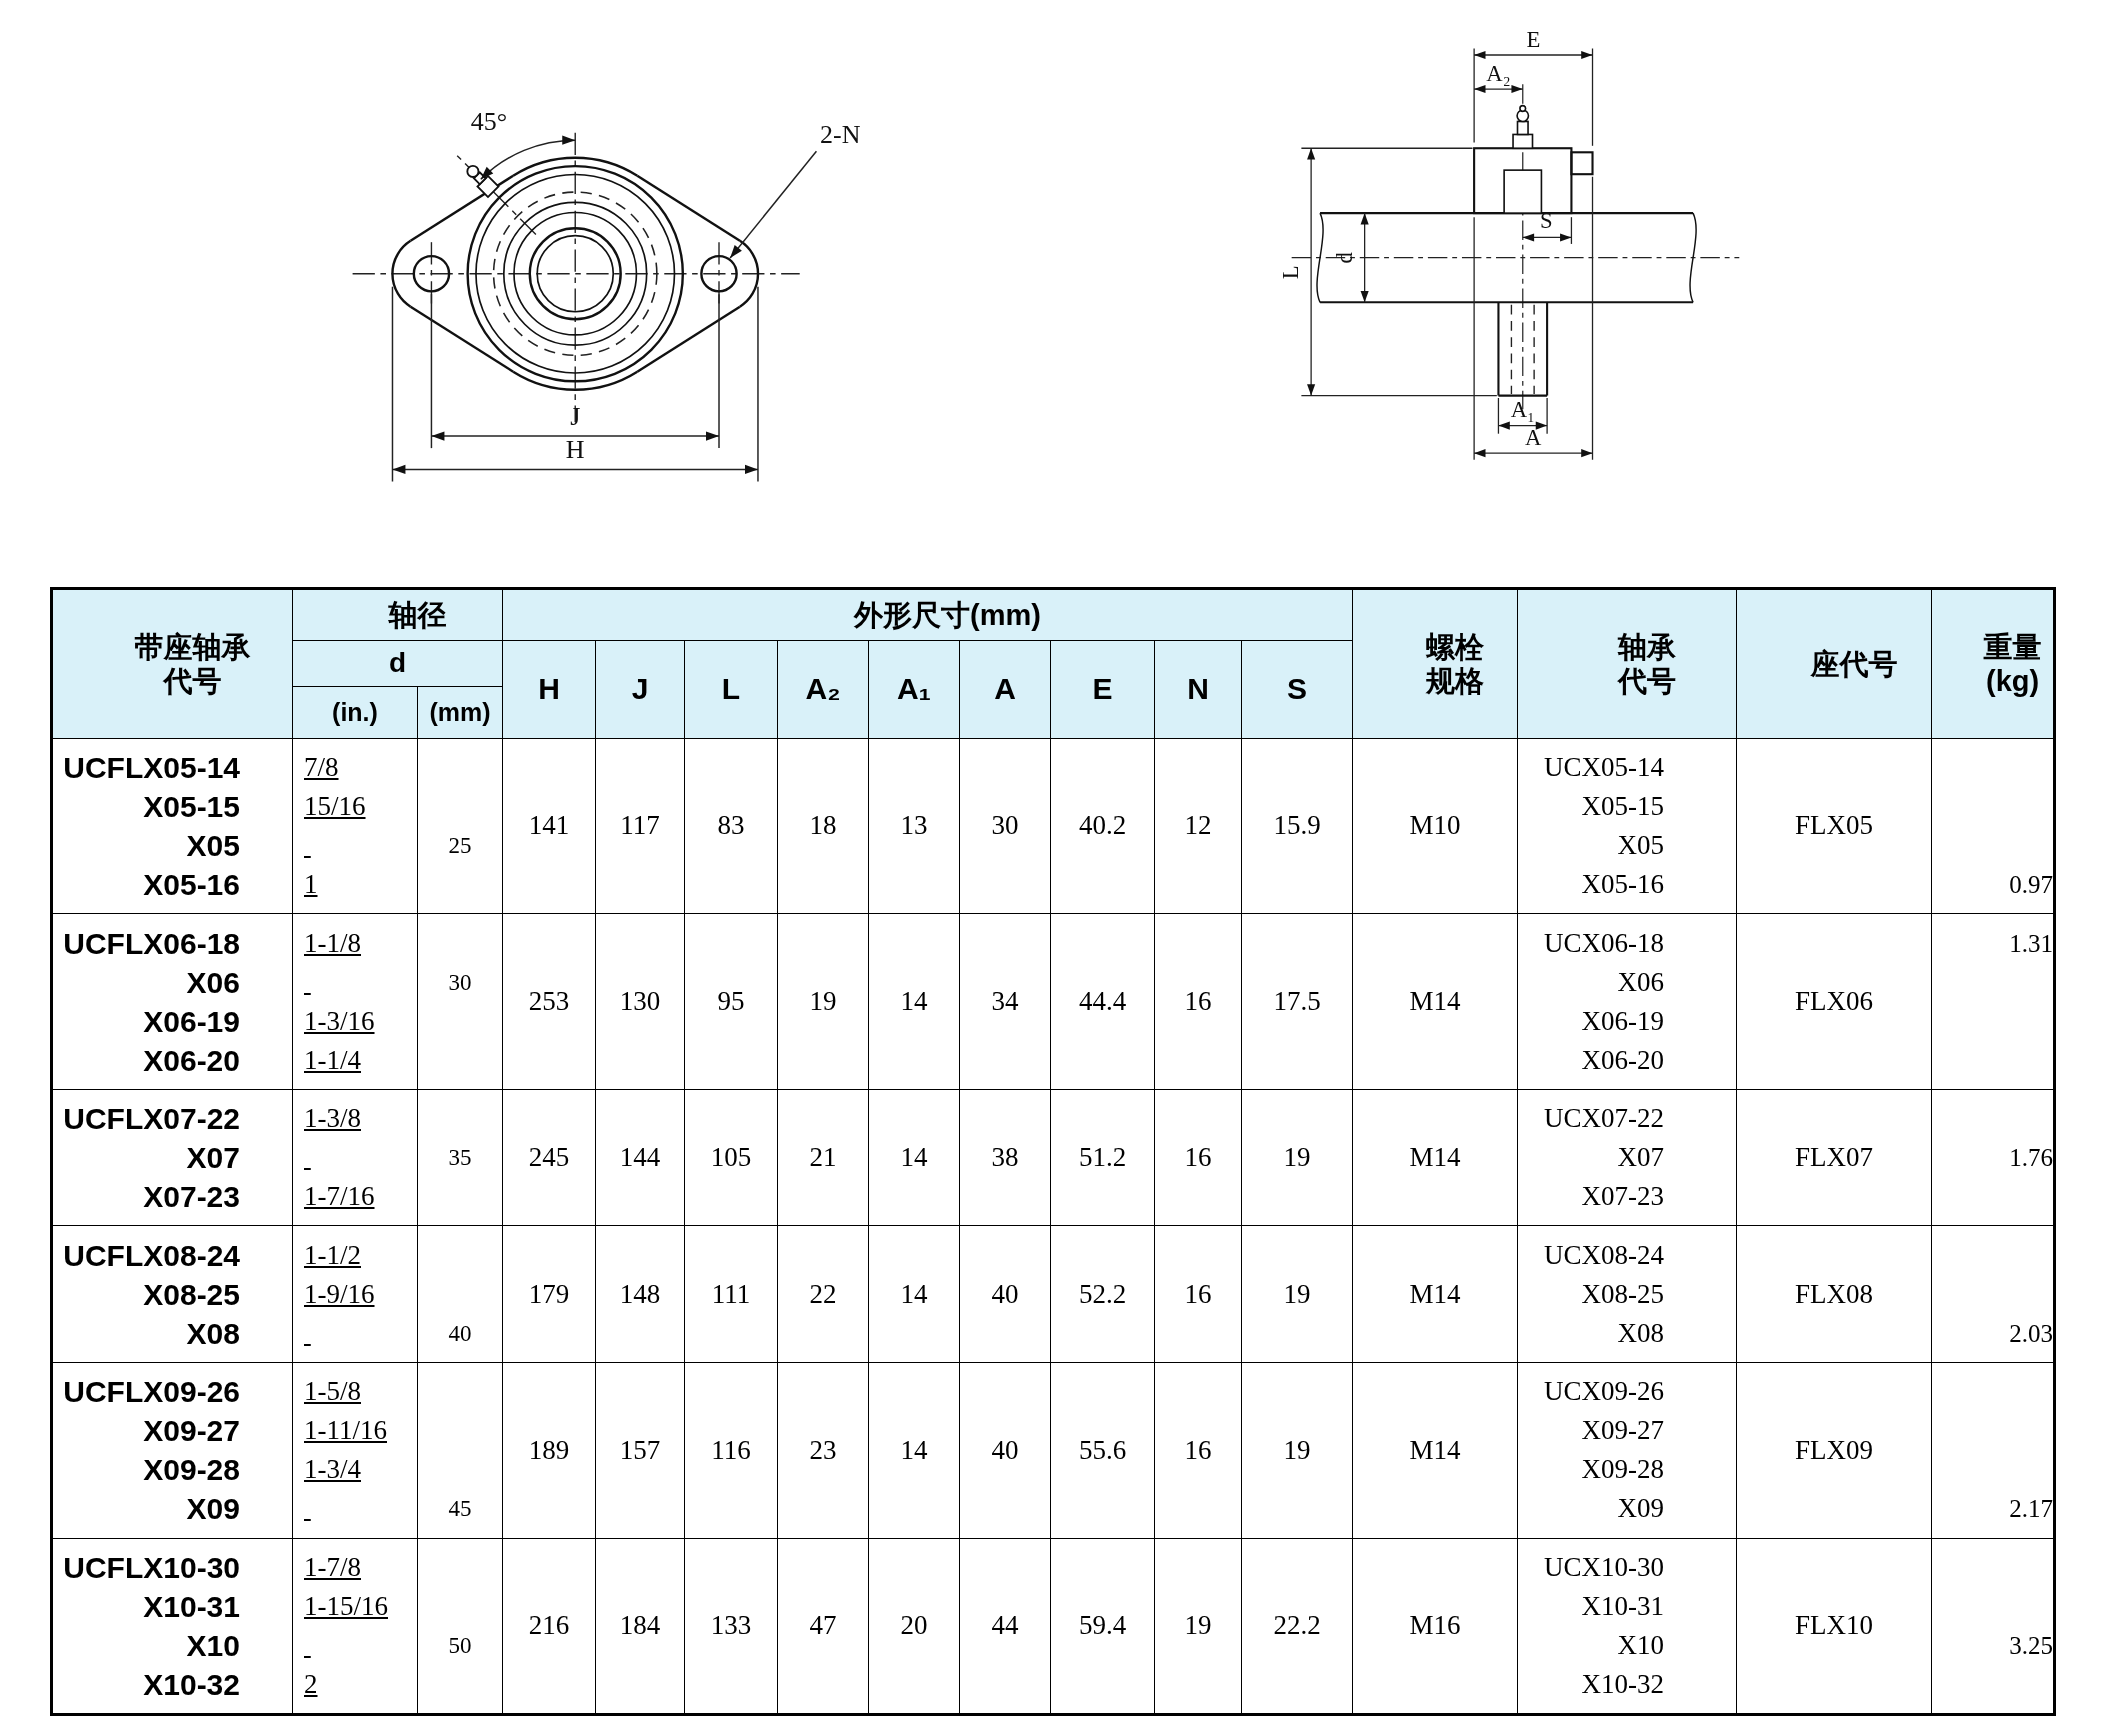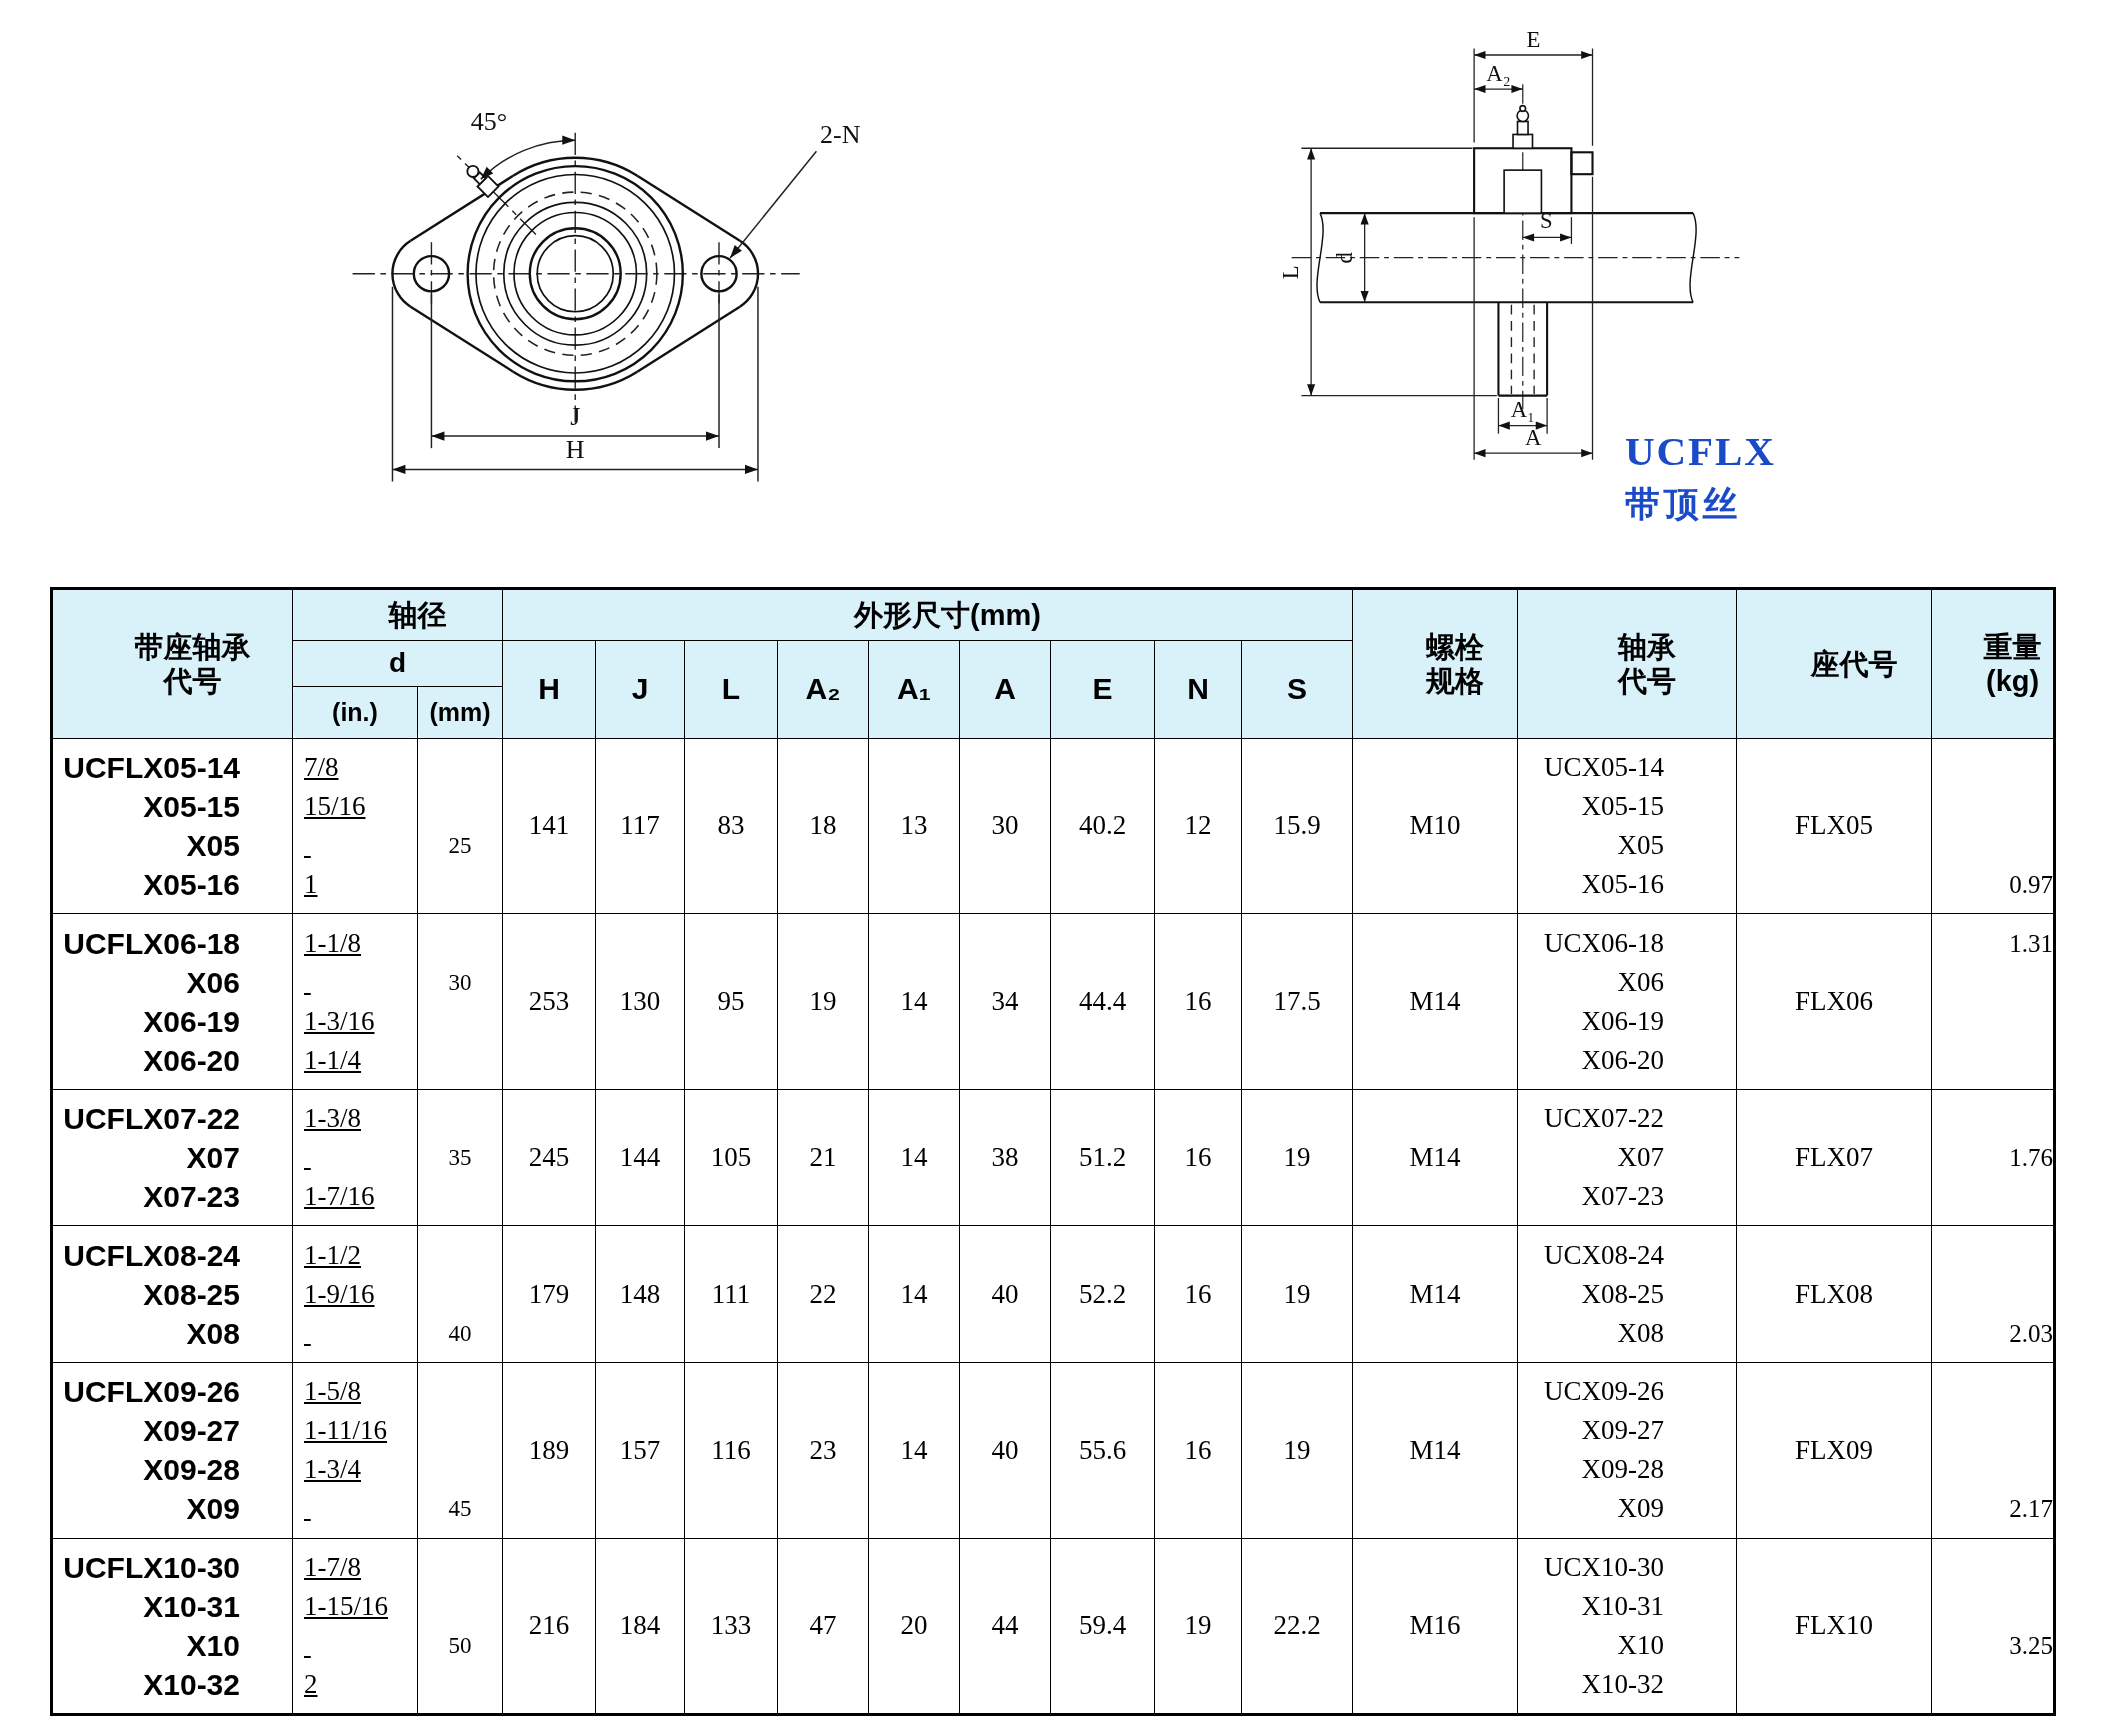--- a/index.html
+++ b/index.html
@@ -21,21 +21,21 @@
   svg .cl   { fill:none; stroke:#222; stroke-width:1.5; stroke-dasharray:24 6 6 6; }
   svg .hid  { fill:none; stroke:#222; stroke-width:1.7; stroke-dasharray:12 8; }
   svg .dim, svg .ext { fill:none; stroke:#222; stroke-width:1.6; }
   svg text.dimtext { font-family:"Liberation Serif","DejaVu Serif",serif; font-size:28px; fill:#111; }
   svg .wfill { fill:#fff; stroke:#111; stroke-width:2; }
 
   
   table.spec { border-collapse:collapse; table-layout:fixed; margin:3.7px 0 0 50px; width:2004px; border:3.7px solid #000; }
   .spec th, .spec td { border:1.9px solid #000; }
   .spec thead th { background:var(--header-bg,#d9f1f9); font-weight:bold; text-align:center; vertical-align:middle; white-space:pre-line; }
-  .hrow1 th { height:52px; } .hrow2 th { height:46px; } .hrow3 th { height:52px;border-radius:6px; }
+  .hrow1 th { height:52px; } .hrow2 th { height:46px; } .hrow3 th { height:52px; }
   th.zh  { font-size:29px; line-height:34px;padding-left:40px; }
   th.letter { font-size:30px; }
   th.sub { font-size:25px; font-weight:bold; }
   th.dlab { font-size:28px; }
 
   .spec td { white-space:pre-line; }
   td.codes { font-weight:bold; font-size:30px; line-height:39px; text-align:right;
              padding:9.3px 52px 9.3px 3.7px; vertical-align:top; }
   td.inch  { font-family:"Liberation Serif","DejaVu Serif",serif; font-size:27px; line-height:39px;
              text-align:left; padding:9.3px 3.7px 9.3px 11px; vertical-align:top;text-decoration:underline; }
@@ -212,24 +212,20 @@
     </g>
 
     <g>
       <path class="ext" d="M285,250 V549"></path>
       <path class="ext" d="M431,200 V549"></path>
       <path class="dim" d="M285,541 H431" marker-start="url(#sv_s)" marker-end="url(#sv_e)"></path>
       <text class="dimtext" x="358" y="531" text-anchor="middle">A</text>
     </g>
   </svg>
 
-  <div class="series-label">
-    <div class="series-name">UCFLX</div>
-    <div class="series-feature">带顶丝</div>
-  </div>
 </div>
 
 <table class="spec">
   <colgroup>
     <col style="width:241px">
       <col style="width:125px">
       <col style="width:85px">
     <col style="width:93px">
       <col style="width:89px">
       <col style="width:93px">

